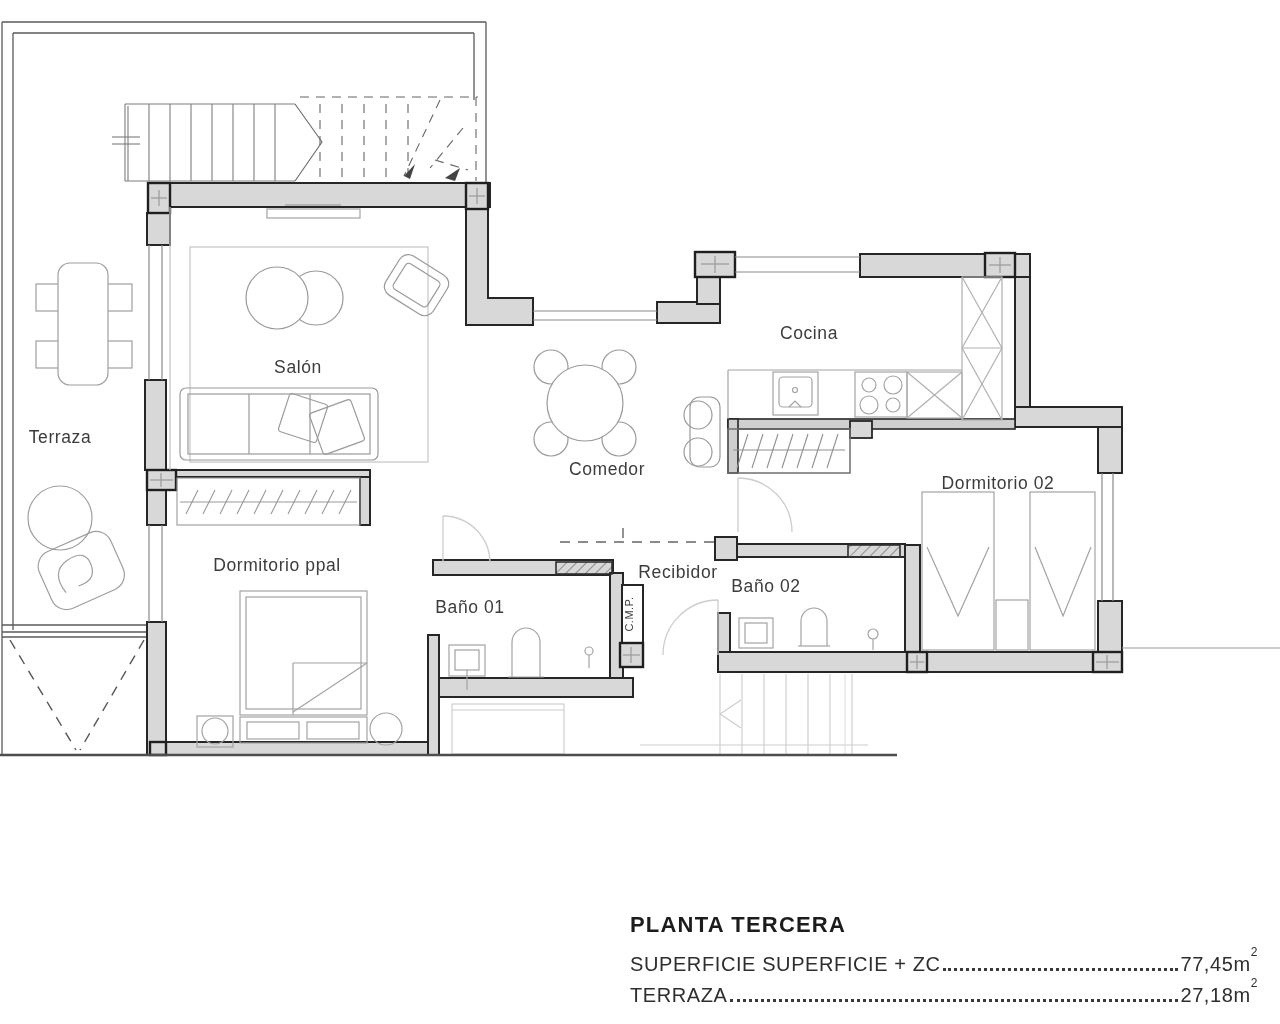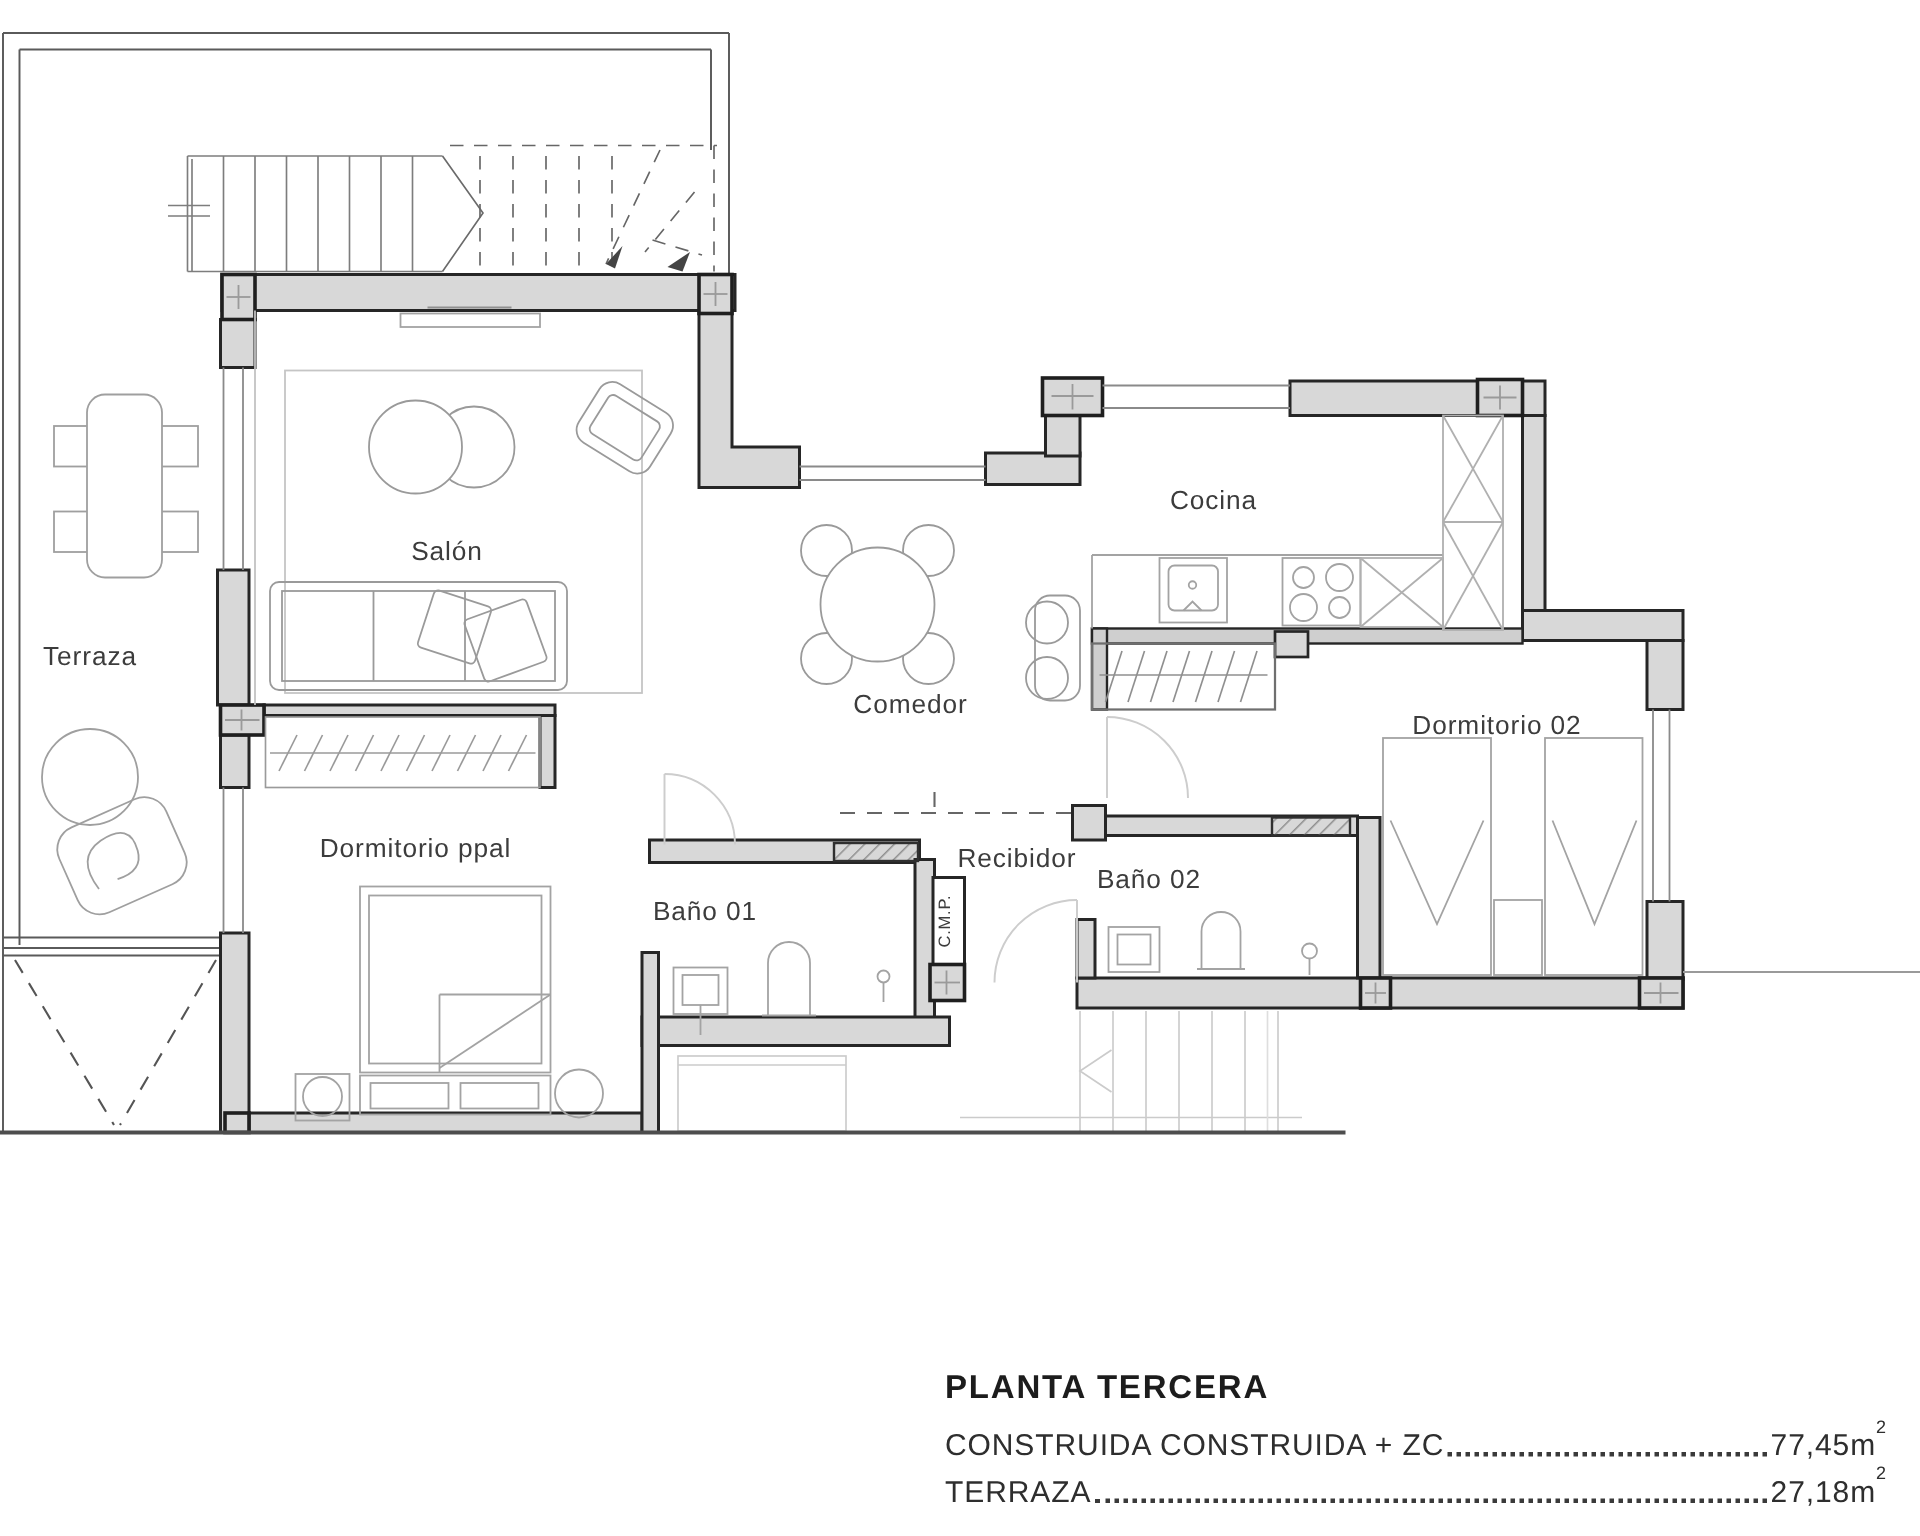--- a/index.html
+++ b/index.html
@@ -387,21 +387,21 @@
     <text class="room-label" x="470" y="613">Baño 01</text>
     <text class="room-label" x="678" y="578">Recibidor</text>
     <text class="room-label" x="766" y="592">Baño 02</text>
     <text class="small-label" x="633" y="614" transform="rotate(-90 633 614)">C.M.P.</text>
   </g>
 </svg>
 
 <div id="summary">
   <div class="title">PLANTA TERCERA</div>
   <div class="row">
-    <span class="lbl">CONSTRUIDA CONSTRUIDA + ZC</span>
+    <span class="lbl">SUPERFICIE SUPERFICIE + ZC</span>
     <span class="dots"></span>
     <span class="val"><span>77,45m</span><sup>2</sup></span>
   </div>
   <div class="row">
     <span class="lbl">TERRAZA</span>
     <span class="dots"></span>
     <span class="val"><span>27,18m</span><sup>2</sup></span>
   </div>
 </div>
 

